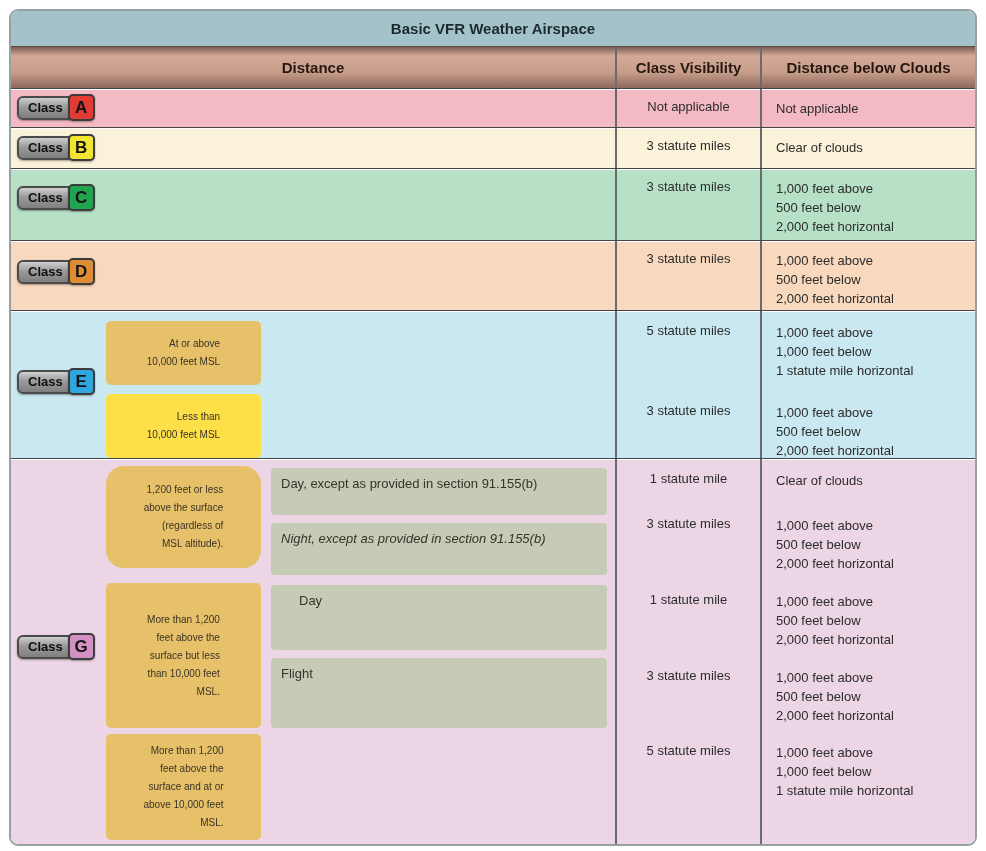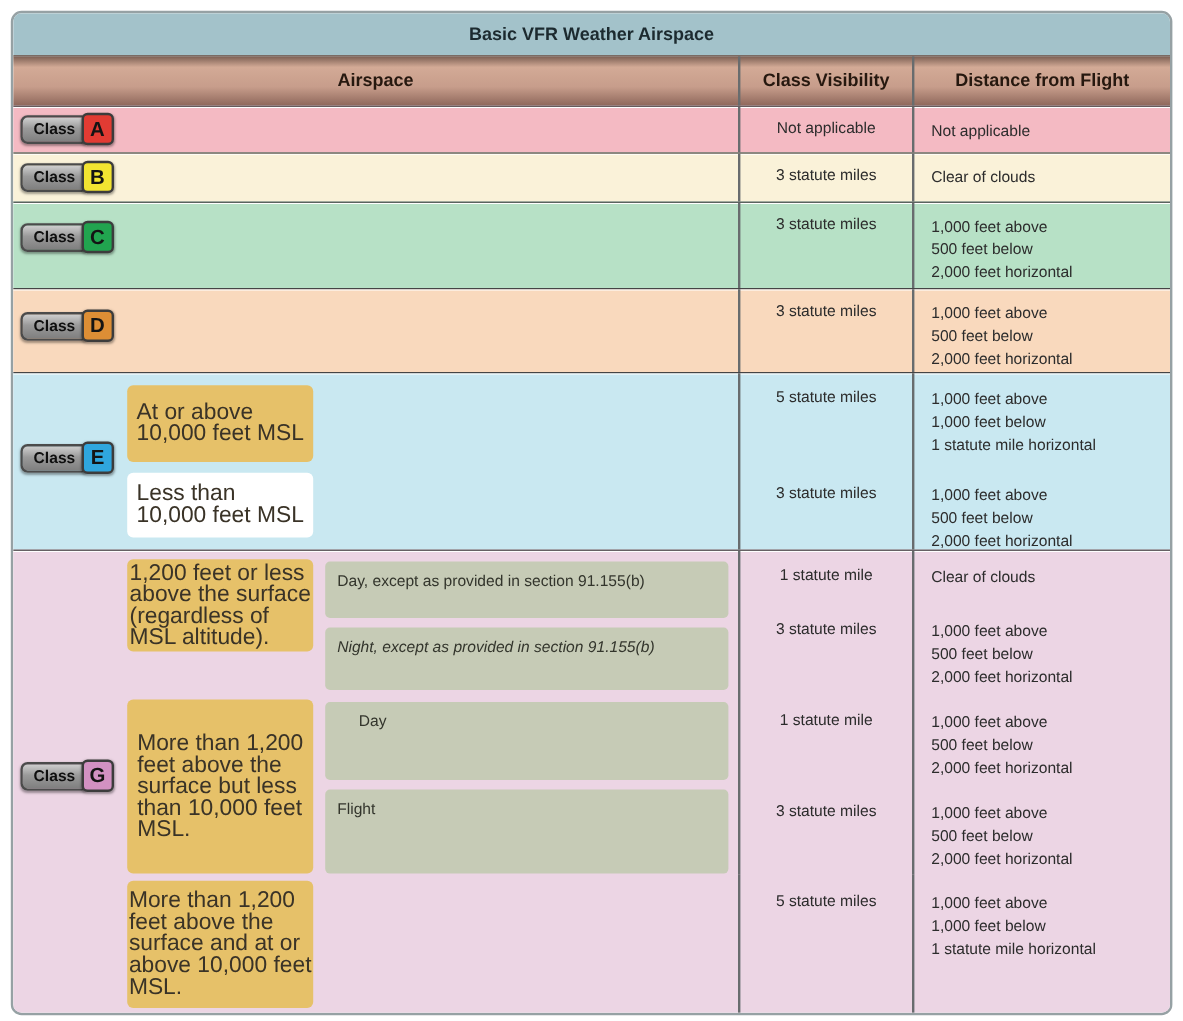--- a/index.html
+++ b/index.html
@@ -47,21 +47,21 @@
     width:27px; height:27px; margin-left:-6px; z-index:2;
     border:2px solid #3c3c3c; border-radius:5px;
     display:flex; align-items:center; justify-content:center;
     font-weight:bold; font-size:17px; color:#141414;
     box-shadow:0 1px 2px rgba(0,0,0,.35);
   }
   
   .gold {
     margin-left:95px; width:155px; border-radius:5px;
     display:flex; flex-direction:column; align-items:center; justify-content:center;
-    text-align:left; font-size:19px; line-height:18px;
+    text-align:right; font-size:10px; line-height:18px;
     white-space:pre-line; color:#3a3327;
   }
   
   .gray {
     border-radius:4px; font-size:13px; color:#33352c;
     padding:8px 0 0 10px;
   }
   .air-flex { display:flex; }
   .gold-col { display:flex; flex-direction:column; }
   .green-col { flex:1; margin:0 8px 0 10px; display:flex; flex-direction:column; }
@@ -69,23 +69,23 @@
   .sub1-e { height:84px; } .sub1-g1 { height:45px; } .sub1-g2 { height:76px; }
 </style>
 </head>
 <body>
 
 <div class="table">
 
   <div class="title-bar" style="background-color: rgb(163, 194, 202);">Basic VFR Weather Airspace</div>
 
   <div class="header">
-    <div class="hcell col-air">Airspace</div>
+    <div class="hcell col-air">Distance</div>
     <div class="hcell col-vis">Class Visibility</div>
-    <div class="hcell col-cld">Distance from Flight</div>
+    <div class="hcell col-cld">Distance below Clouds</div>
   </div>
 
   <div class="row row-a" style="background-color: rgb(244, 186, 195);">
     <div class="col-air">
       <div class="badge" style="top:5px">
         <span class="badge-pill">Class</span>
         <span class="badge-letter" style="background-color: rgb(226, 59, 51);">A</span>
       </div>
     </div>
     <div class="col-vis">
@@ -147,21 +147,21 @@
 
   <div class="row row-e" style="background-color: rgb(201, 232, 241);">
     <div class="col-air">
       <div class="badge" style="top:57px">
         <span class="badge-pill">Class</span>
         <span class="badge-letter" style="background-color: rgb(47, 166, 222);">E</span>
       </div>
       <div class="gold-col">
         <div class="gold" style="margin-top: 10px; height: 64px; background-color: rgb(230, 193, 105);">At or above
 10,000 feet MSL</div>
-        <div class="gold" style="margin-top: 9px; height: 54px; background-color: #ffffff;">Less than
+        <div class="gold" style="margin-top: 9px; height: 64px; background-color: #fde047;">Less than
 10,000 feet MSL</div>
       </div>
     </div>
     <div class="col-vis">
       <div class="vis-text sub1-e" style="padding-top:12px">5 statute miles</div>
       <div class="vis-text" style="padding-top:8px">3 statute miles</div>
     </div>
     <div class="col-cld">
       <div class="cld-text sub1-e" style="padding-top:12px">1,000 feet above
 1,000 feet below
@@ -173,21 +173,21 @@
   </div>
 
   <div class="row row-g" style="flex-direction: column; background-color: rgb(236, 213, 228);">
 
     <div class="sec" style="height:116px">
       <div class="col-air air-flex">
         <div class="badge" style="top:174px">
           <span class="badge-pill">Class</span>
           <span class="badge-letter" style="background-color: rgb(210, 145, 194);">G</span>
         </div>
-        <div class="gold" style="margin-top: 7px; height: 77px; background-color: rgb(230, 193, 105);">1,200 feet or less
+        <div class="gold" style="margin-top: 7px; height: 102px; background-color: rgb(230, 193, 105); border-radius: 18px;">1,200 feet or less
 above the surface
 (regardless of
 MSL altitude).</div>
         <div class="green-col">
           <div class="gray" style="margin-top: 9px; height: 52px; background-color: rgb(198, 203, 182);">Day, except as provided in section 91.155(b)</div>
           <div class="gray" style="margin-top: 8px; height: 58px; background-color: rgb(198, 203, 182); font-style: italic;">Night, except as provided in section 91.155(b)</div>
         </div>
       </div>
       <div class="col-vis">
         <div class="vis-text sub1-g1" style="padding-top:12px">1 statute mile</div>

